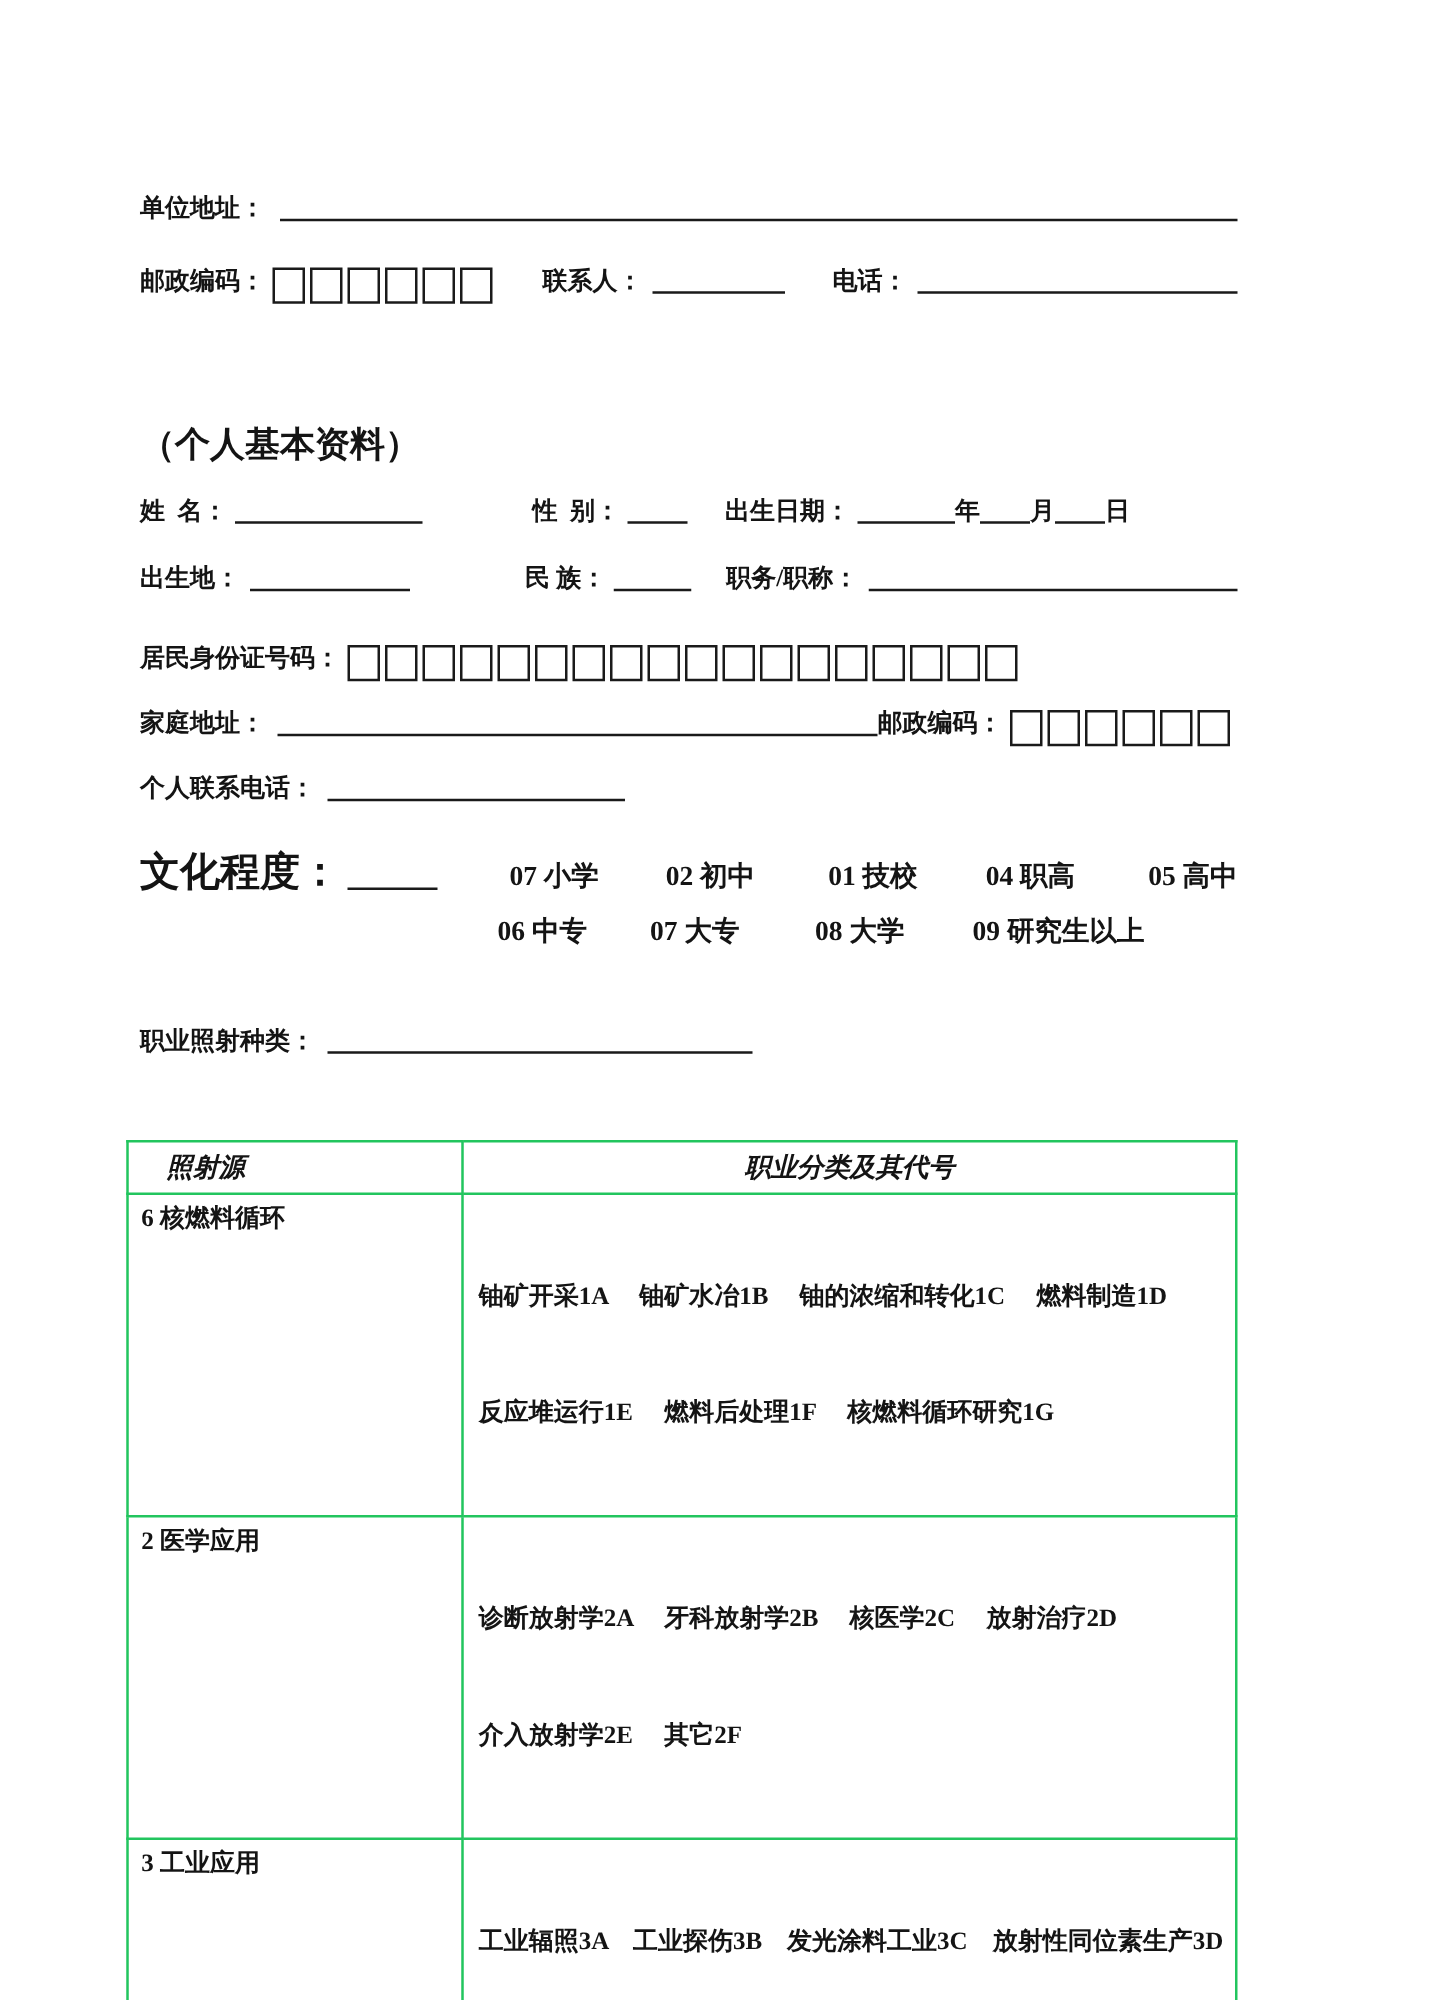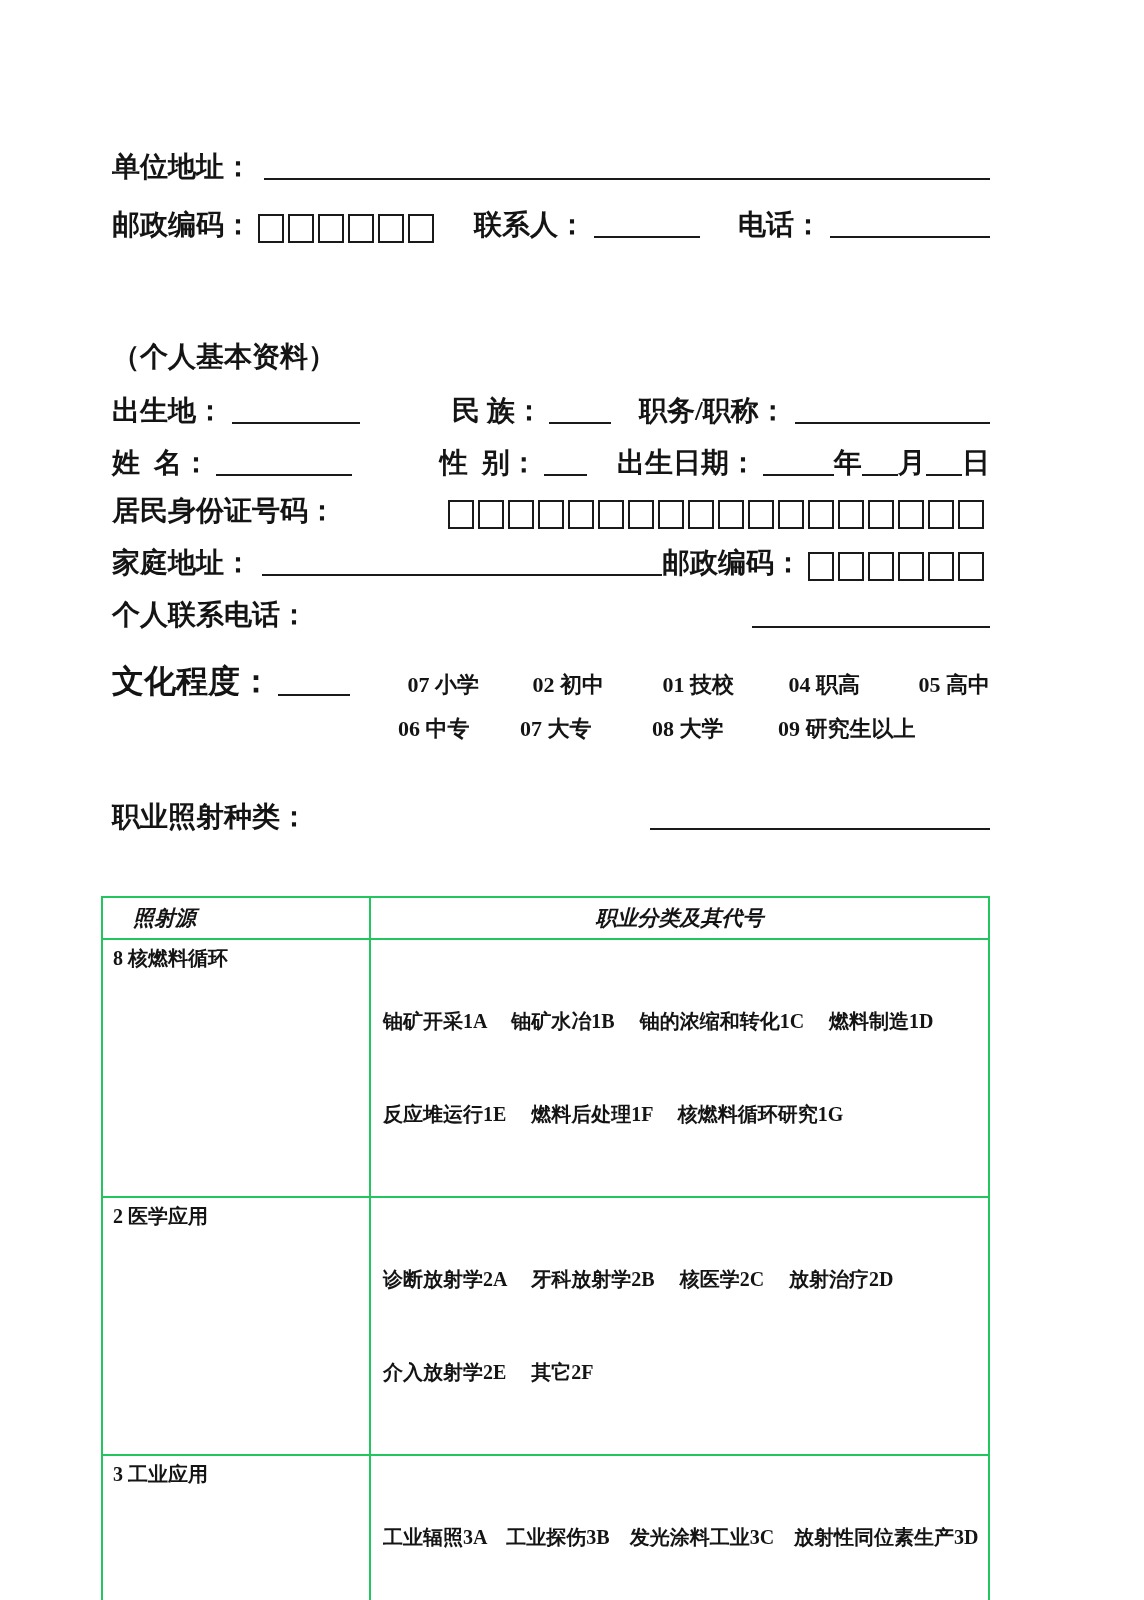--- a/index.html
+++ b/index.html
@@ -13,24 +13,23 @@
     overflow:hidden;
   }
   .content{
     box-sizing:border-box;
     padding:150px 154px 0 112px;
   }
   .row{
     display:flex;
     align-items:baseline;
     line-height:34px;
-    font-size:28px;
+    font-size:20px;
     font-weight:bold;
     white-space:pre;
-    justify-content:space-between;
   }
   .lbl{white-space:pre;}
   
   .u{
     border-bottom:2px solid #1a1a1a;
     height:2px;
     position:relative;
     top:4px;
     display:inline-block;
   }
@@ -122,45 +121,45 @@
     <div class="row" style="margin-top:24px;">
       <span class="lbl">邮政编码：</span>
       <span class="boxes"><span class="box"></span><span class="box"></span><span class="box"></span><span class="box"></span><span class="box"></span><span class="box"></span></span>
       <span class="lbl" style="margin-left:34px;">联系人：</span>
       <span class="u" style="width:106px;margin-left:8px;"></span>
       <span class="lbl" style="margin-left:38px;">电话：</span>
       <span class="u grow" style="margin-left:8px;"></span>
     </div>
 
     <div class="section-title" style="margin-top:98px;">（个人基本资料）</div>
-
-    <div class="row" style="margin-top:20px;">
-      <span class="lbl">出生地：</span>
-      <span class="u" style="width:128px;margin-left:8px;"></span>
-      <span class="lbl" style="margin-left:92px;">民 族：</span>
-      <span class="u" style="width:62px;margin-left:6px;"></span>
-      <span class="lbl" style="margin-left:28px;">职务/职称：</span>
-      <span class="u grow" style="margin-left:8px;"></span>
-    </div>
 
     <div class="row" style="margin-top:18px;">
       <span class="lbl">姓  名：</span>
       <span class="u" style="width:150px;margin-left:6px;"></span>
       <span class="lbl" style="margin-left:88px;">性  别：</span>
       <span class="u" style="width:48px;margin-left:6px;"></span>
       <span class="lbl" style="margin-left:30px;">出生日期：</span>
       <span class="u" style="width:78px;margin-left:6px;"></span>
       <span class="lbl">年</span>
       <span class="u" style="width:40px;"></span>
       <span class="lbl">月</span>
       <span class="u" style="width:40px;"></span>
       <span class="lbl">日</span>
     </div>
 
-    <div class="row" style="margin-top:14px;">
+    <div class="row" style="margin-top:20px;">
+      <span class="lbl">出生地：</span>
+      <span class="u" style="width:128px;margin-left:8px;"></span>
+      <span class="lbl" style="margin-left:92px;">民 族：</span>
+      <span class="u" style="width:62px;margin-left:6px;"></span>
+      <span class="lbl" style="margin-left:28px;">职务/职称：</span>
+      <span class="u grow" style="margin-left:8px;"></span>
+    </div>
+
+    <div class="row" style="margin-top:30px;">
       <span class="lbl">居民身份证号码：</span>
       <span class="boxes"><span class="box"></span><span class="box"></span><span class="box"></span><span class="box"></span><span class="box"></span><span class="box"></span><span class="box"></span><span class="box"></span><span class="box"></span><span class="box"></span><span class="box"></span><span class="box"></span><span class="box"></span><span class="box"></span><span class="box"></span><span class="box"></span><span class="box"></span><span class="box"></span></span>
     </div>
 
     <div class="row" style="margin-top:18px;">
       <span class="lbl">家庭地址：</span>
       <span class="u grow" style="margin-left:10px;"></span>
       <span class="lbl">邮政编码：</span>
       <span class="boxes"><span class="box"></span><span class="box"></span><span class="box"></span><span class="box"></span><span class="box"></span><span class="box"></span></span>
     </div>
@@ -195,21 +194,21 @@
 
     <table class="occ" style="margin-top:62px;">
       <thead>
         <tr>
           <th class="h-src">照射源</th>
           <th class="h-cls">职业分类及其代号</th>
         </tr>
       </thead>
       <tbody>
         <tr class="r2line">
-          <td class="src">8 核燃料循环</td>
+          <td class="src">6 核燃料循环</td>
           <td class="cls">
             <div>铀矿开采1A　 铀矿水冶1B　 铀的浓缩和转化1C　 燃料制造1D</div>
             <div>反应堆运行1E　 燃料后处理1F　 核燃料循环研究1G</div>
           </td>
         </tr>
         <tr class="r2line">
           <td class="src">2 医学应用</td>
           <td class="cls">
             <div>诊断放射学2A　 牙科放射学2B　 核医学2C　 放射治疗2D</div>
             <div>介入放射学2E　 其它2F</div>

